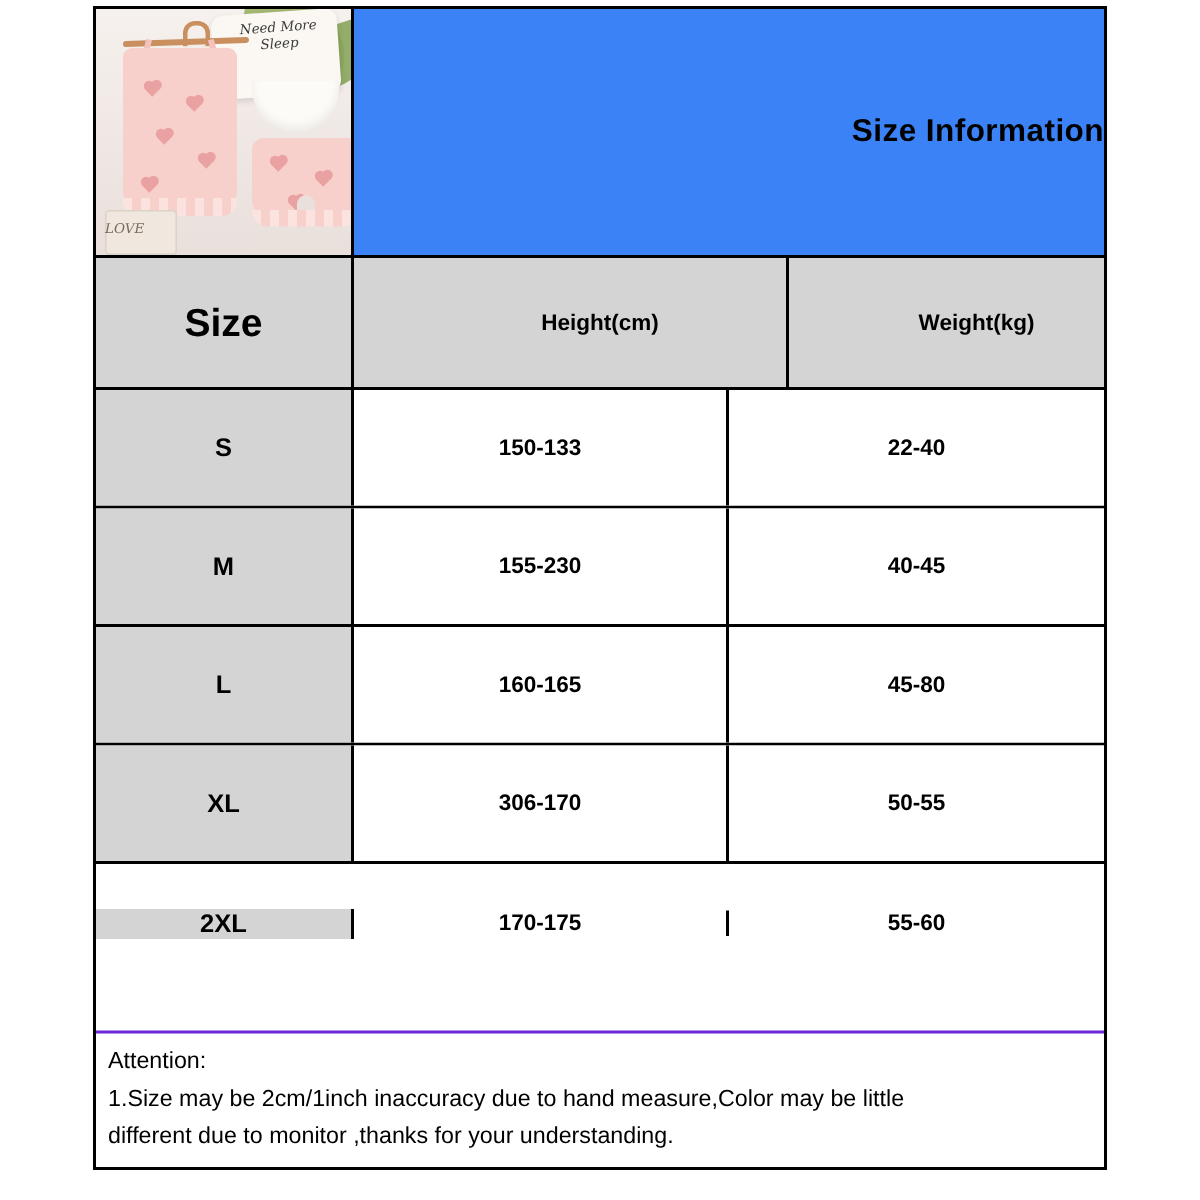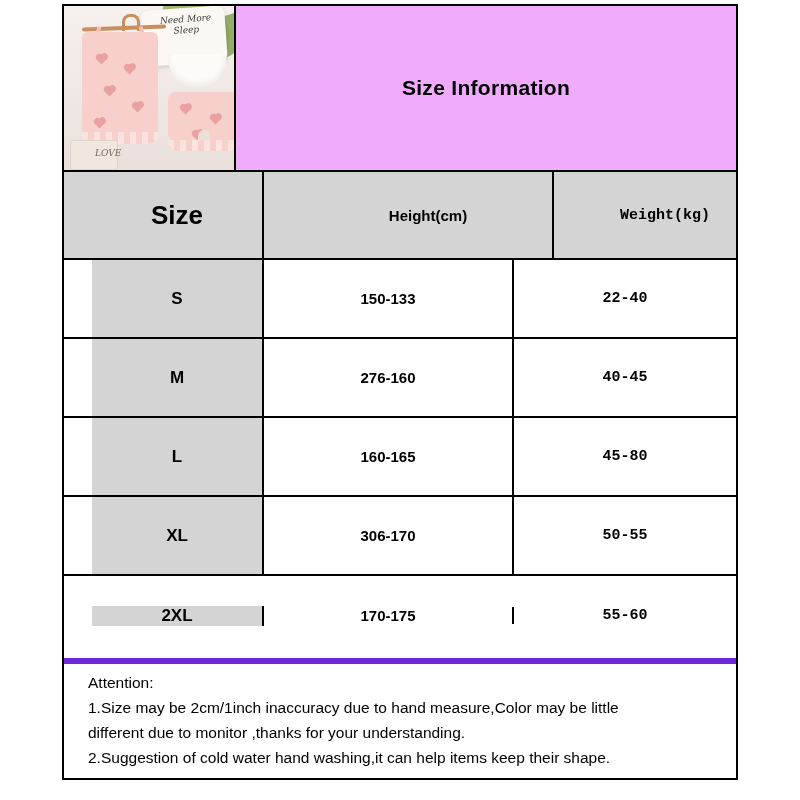--- a/index.html
+++ b/index.html
@@ -46,22 +46,22 @@
     border-right: 2px solid #000;
     box-sizing: border-box;
     position: relative;
     overflow: hidden;
     background: #f3ece9;
   }
   .title-cell {
     flex: 1 1 auto;
     display: flex;
     align-items: center;
-    justify-content: center;
-    background: #f0abfc;
+    justify-content: flex-end;
+    background: #3b82f6;
   }
   .title-text {
     font-size: 21px;
     font-weight: bold;
     letter-spacing: .3px;
     color: #000;
   }
 
   
   .ph {
@@ -180,64 +180,62 @@
     border-radius: 3px;
   }
   .ph-box-text {
     position: absolute;
     left: 6px; top: 142px; width: 22px;
     text-align: center;
     font-family: "DejaVu Serif", serif;
     font-style: italic;
     font-size: 9px;
     color: #7a6a5c;
-    margin-left: 25px;
   }
 
   
   .table {
     flex: 1 1 auto;
     display: flex;
     flex-direction: column;
   }
   .row {
     display: flex;
     border-bottom: 2px solid #000;
     box-sizing: border-box;
-    padding-left: 28px;
   }
   .row:last-child { border-bottom: none; align-items: center; }
   .cell {
     box-sizing: border-box;
     display: flex;
     align-items: center;
     justify-content: center;
     border-right: 2px solid #000;
     text-align: center;
   }
-  .cell:last-child { border-right: none; font-family: Liberation Mono, monospace; }
+  .cell:last-child { border-right: none; }
   .c-size   { width: 172px; flex: 0 0 172px; background: #d4d4d4; }
   .c-height { width: 250px; flex: 0 0 250px; }
   .c-weight { flex: 1 1 auto; }
 
   .head-row { height: 88px; flex: 0 0 88px; background: #d4d4d4; }
   .head-row .cell { background: #d4d4d4; }
   .head-size  { font-size: 26px; font-weight: bold; }
   .head-label { font-size: 15px; font-weight: bold; margin-left: 40px; }
 
   .data-row { height: 79px; flex: 0 0 79px; }
   .data-row .c-height, .data-row .c-weight { background: #ffffff; }
   .sz  { font-size: 17px; font-weight: bold; }
   .val { font-size: 15px; font-weight: bold; }
 
   
   .attention {
     flex: 0 0 auto;
-    border-top: 6px solid #6d28d9;
-    padding: 6px 8px 8px 24px;
+    border-top: 2px solid #6d28d9;
+    padding: 6px 8px 8px 8px;
     box-sizing: border-box;
     background: #fff;
   }
   .attention p {
     margin: 0;
     font-size: 15.5px;
     line-height: 25px;
     color: #000;
   }
 </style>
@@ -291,21 +289,21 @@
       </div>
 
       <div class="row data-row">
         <div class="cell c-size sz">S</div>
         <div class="cell c-height val">150-133</div>
         <div class="cell c-weight val">22-40</div>
       </div>
 
       <div class="row data-row">
         <div class="cell c-size sz">M</div>
-        <div class="cell c-height val">276-160</div>
+        <div class="cell c-height val">155-230</div>
         <div class="cell c-weight val">40-45</div>
       </div>
 
       <div class="row data-row">
         <div class="cell c-size sz">L</div>
         <div class="cell c-height val">160-165</div>
         <div class="cell c-weight val">45-80</div>
       </div>
 
       <div class="row data-row">
@@ -319,17 +317,16 @@
         <div class="cell c-height val">170-175</div>
         <div class="cell c-weight val">55-60</div>
       </div>
 
     </div>
 
     <div class="attention">
       <p>Attention:</p>
       <p>1.Size may be 2cm/1inch inaccuracy due to hand measure,Color may be little</p>
       <p>different due to monitor ,thanks for your understanding.</p>
-      <p>2.Suggestion of cold water hand washing,it can help items keep their shape.</p>
     </div>
 
   </div>
 </div>
 
 </body></html>

